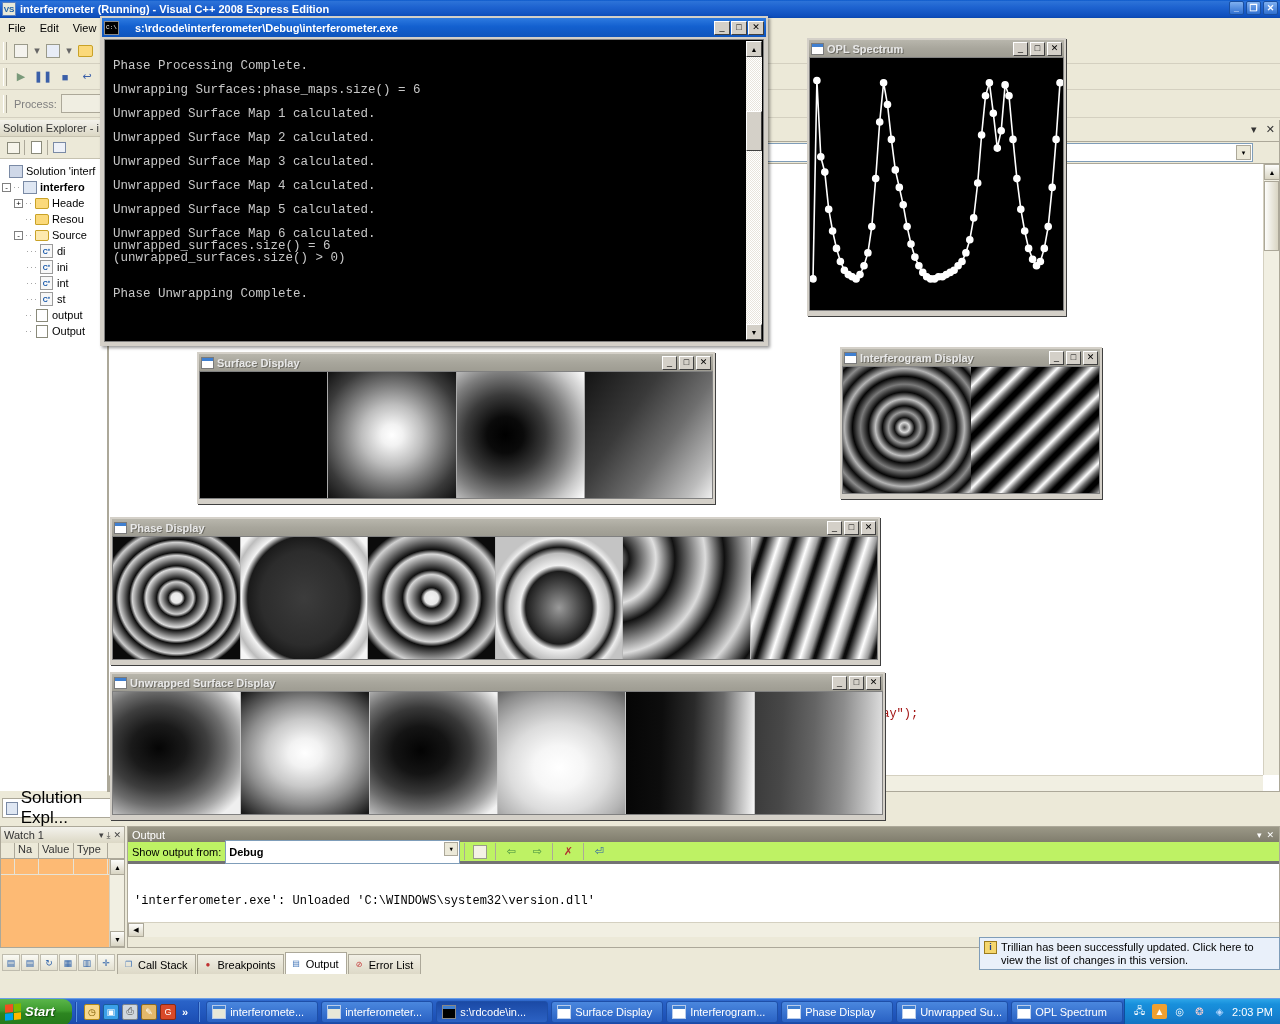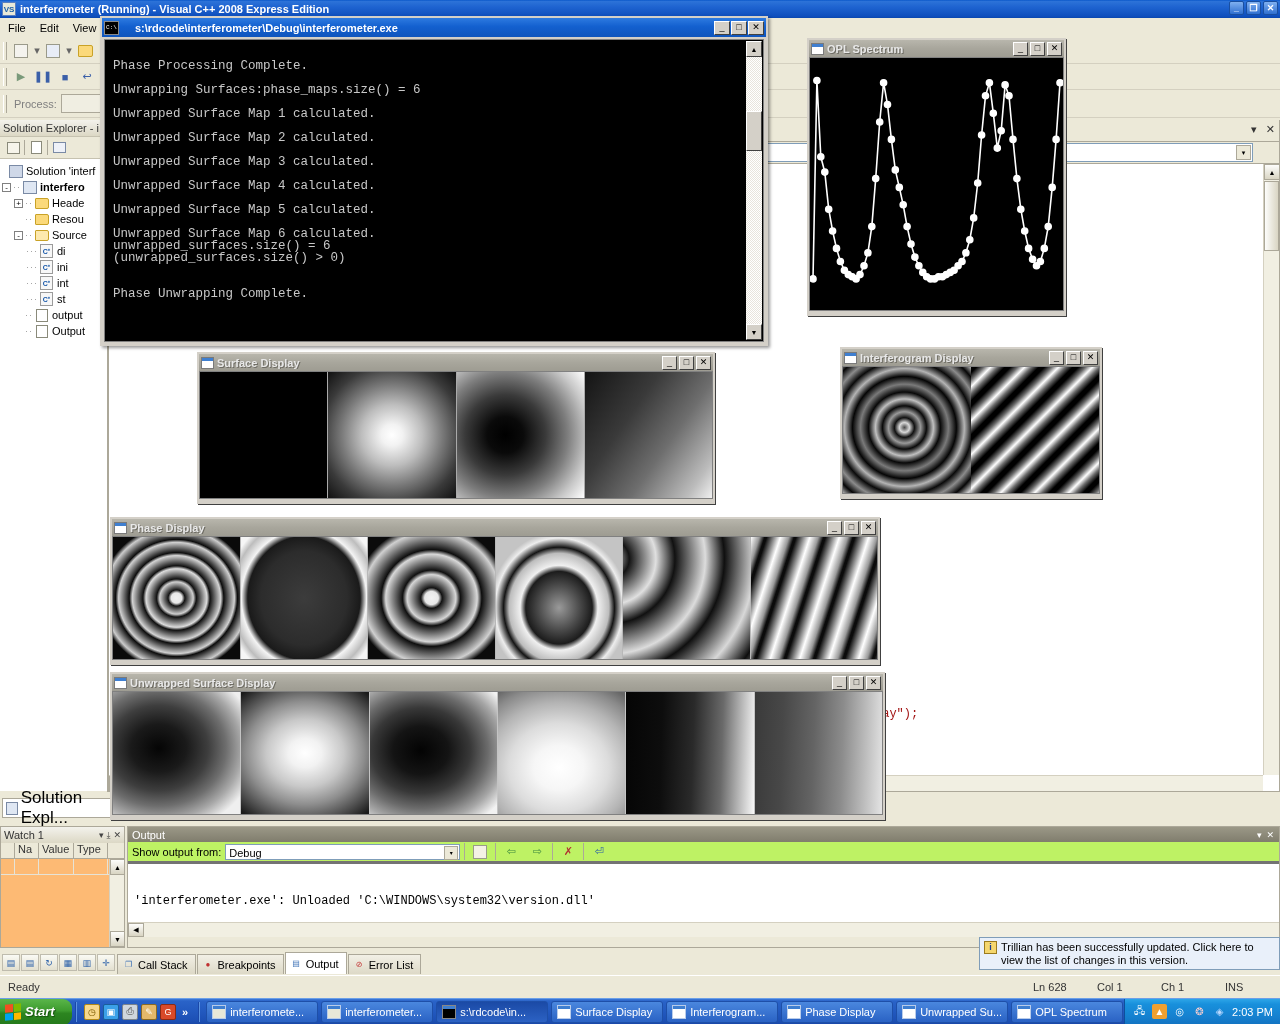--- a/index.html
+++ b/index.html
@@ -123,22 +123,22 @@
   .wg-row div { border-right:1px solid #e6e3d6; }
 
   
   .output-win { position:absolute; left:127px; top:826px; right:0; height:122px;
     background:#ece9d8; border:1px solid #aca899; }
   .out-cap { height:15px; background:linear-gradient(180deg,#9b9887,#807d6d); color:#fff;
     display:flex;align-items:center;padding-left:4px; font-size:11px; justify-content:space-between;}
   .out-cap-btns { display:flex;gap:5px;padding-right:5px;font-size:9px;}
   .out-toolbar { height:22px; display:flex; align-items:center; gap:4px; padding:0 4px;
     background:#bef264; border-bottom:3px solid #737373;}
-  .out-combo { height:16px; width:235px; background:#fff; border:1px solid #7f9db9;
-    display:flex;align-items:flex-end;padding-left:3px;font-size:11px;position:relative;}
+  .out-combo { height:24px; width:235px; background:#fff; border:1px solid #7f9db9;
+    display:flex;align-items:center;padding-left:3px;font-size:11px;position:relative;font-weight:bold;}
   .out-combo .arrow { position:absolute;right:1px;top:1px;width:14px;height:14px;
     background:#ece9d8;border:1px solid #aca899;display:flex;align-items:center;justify-content:center;font-size:6px;}
   .out-text { background:#fff; height:58px; font-family:"Liberation Mono", monospace; font-size:12px;
     padding:2px 0 0 6px; overflow:hidden; white-space:pre; }
   .out-hscroll { height:15px; background:#f1efe2; border-top:1px solid #d4d0c0; display:flex; }
 
   
   .bottom-tabs { position:absolute; left:0; top:950px; width:1280px; height:24px; background:#ece9d8;
     display:flex; align-items:flex-end; }
   .btabs-icons { display:flex; align-items:center; gap:1px; padding:0 2px 3px 2px; }
@@ -524,27 +524,20 @@
       <span class="btab active">
         <span class="bi" style="color:#3a6fb5;">▤</span>
         <span>Output</span>
       </span>
       <span class="btab">
         <span class="bi" style="color:#c03030;">⊘</span>
         <span>Error List</span>
       </span>
     </div>
 
-    <div class="statusbar">
-      <span class="sb-ready">Ready</span>
-      <span class="sb-cell">Ln 628</span>
-      <span class="sb-cell">Col 1</span>
-      <span class="sb-cell">Ch 1</span>
-      <span class="sb-cell" style="width:55px;">INS</span>
-    </div>
   </div>
 
   <div class="child-win" style="left:807px; top:38px; width:259px; height:278px;">
     <div class="cw-bar">
       <span class="cw-ico"></span>
       <span class="cw-title">OPL Spectrum</span>
       <span class="cw-btns">
         <span class="cw-btn">_</span>
         <span class="cw-btn">□</span>
         <span class="cw-btn">✕</span>

